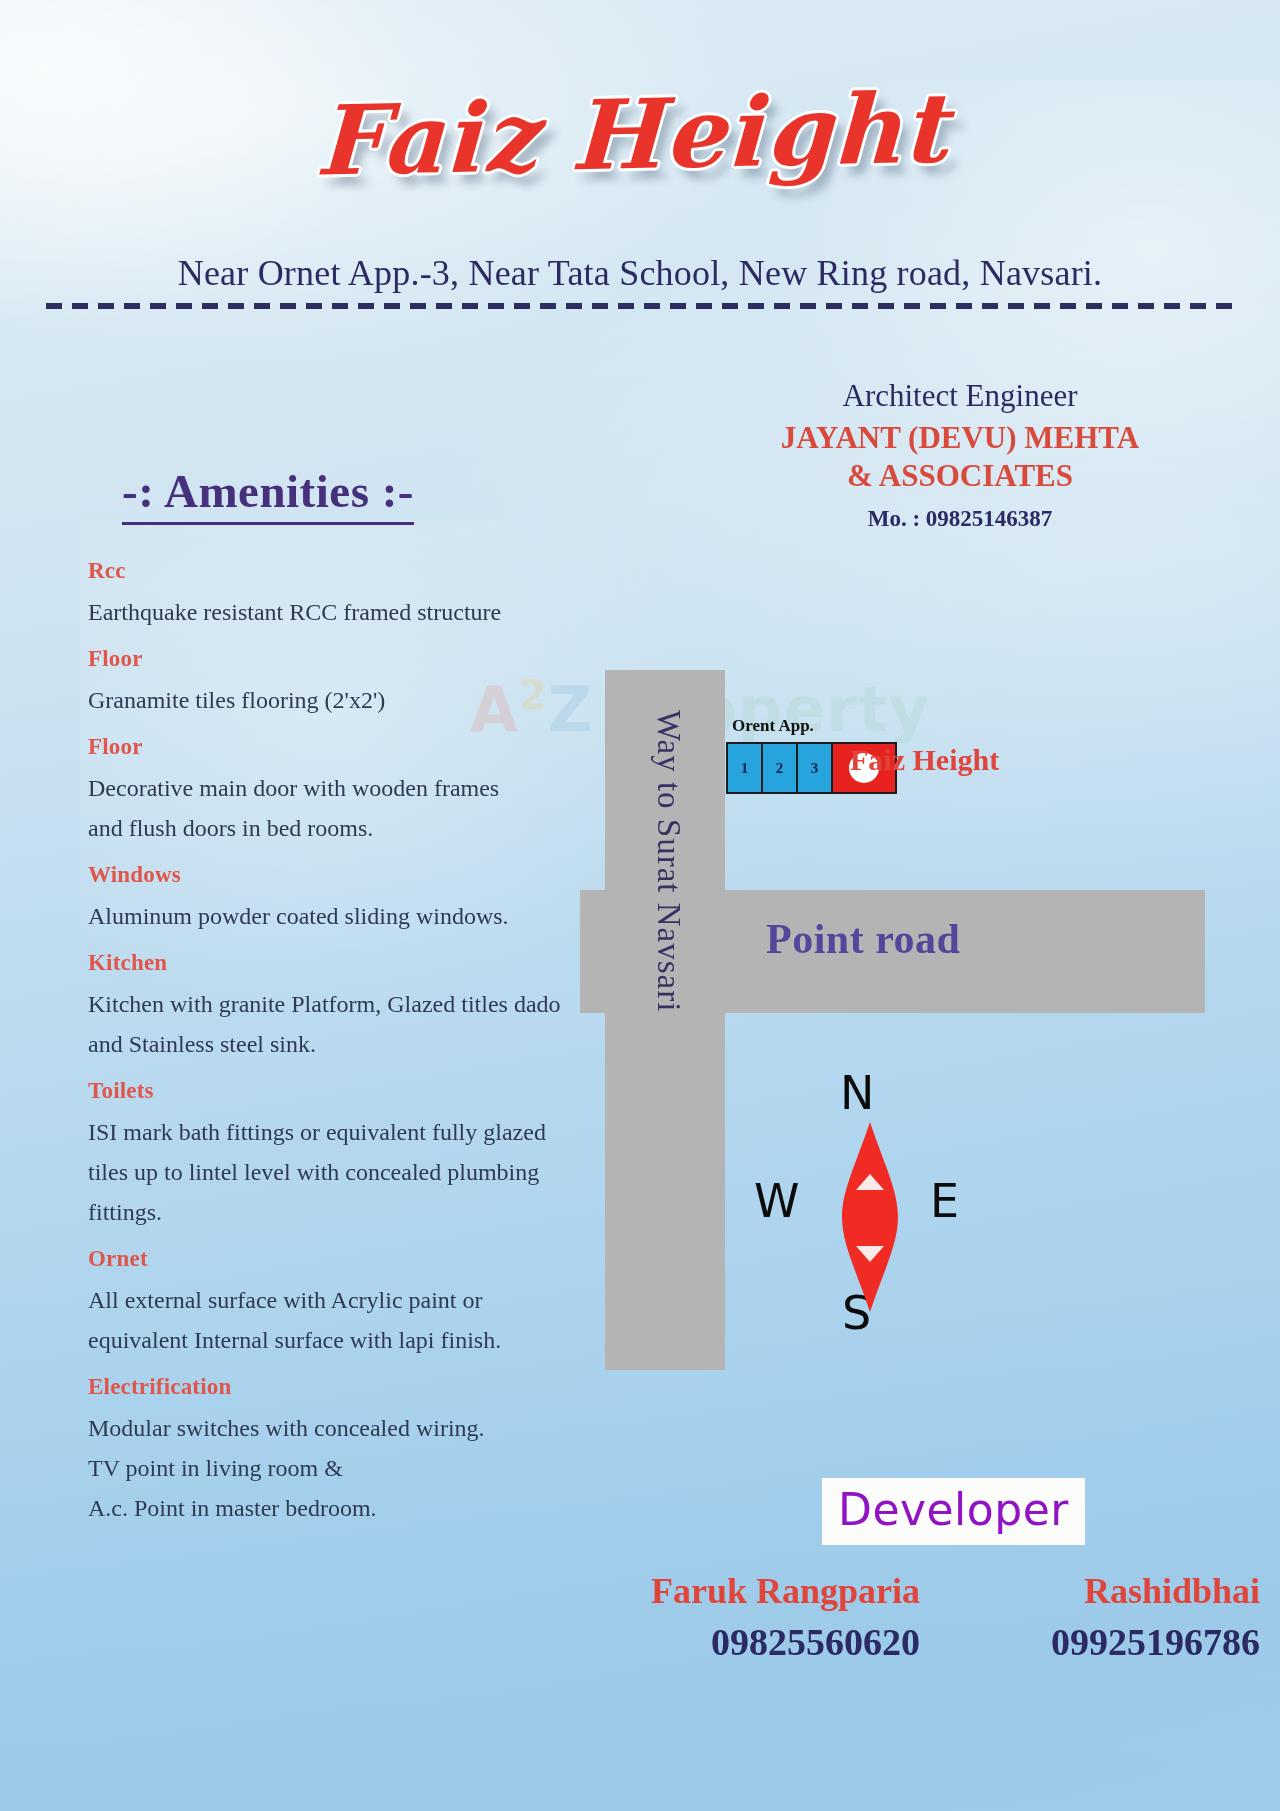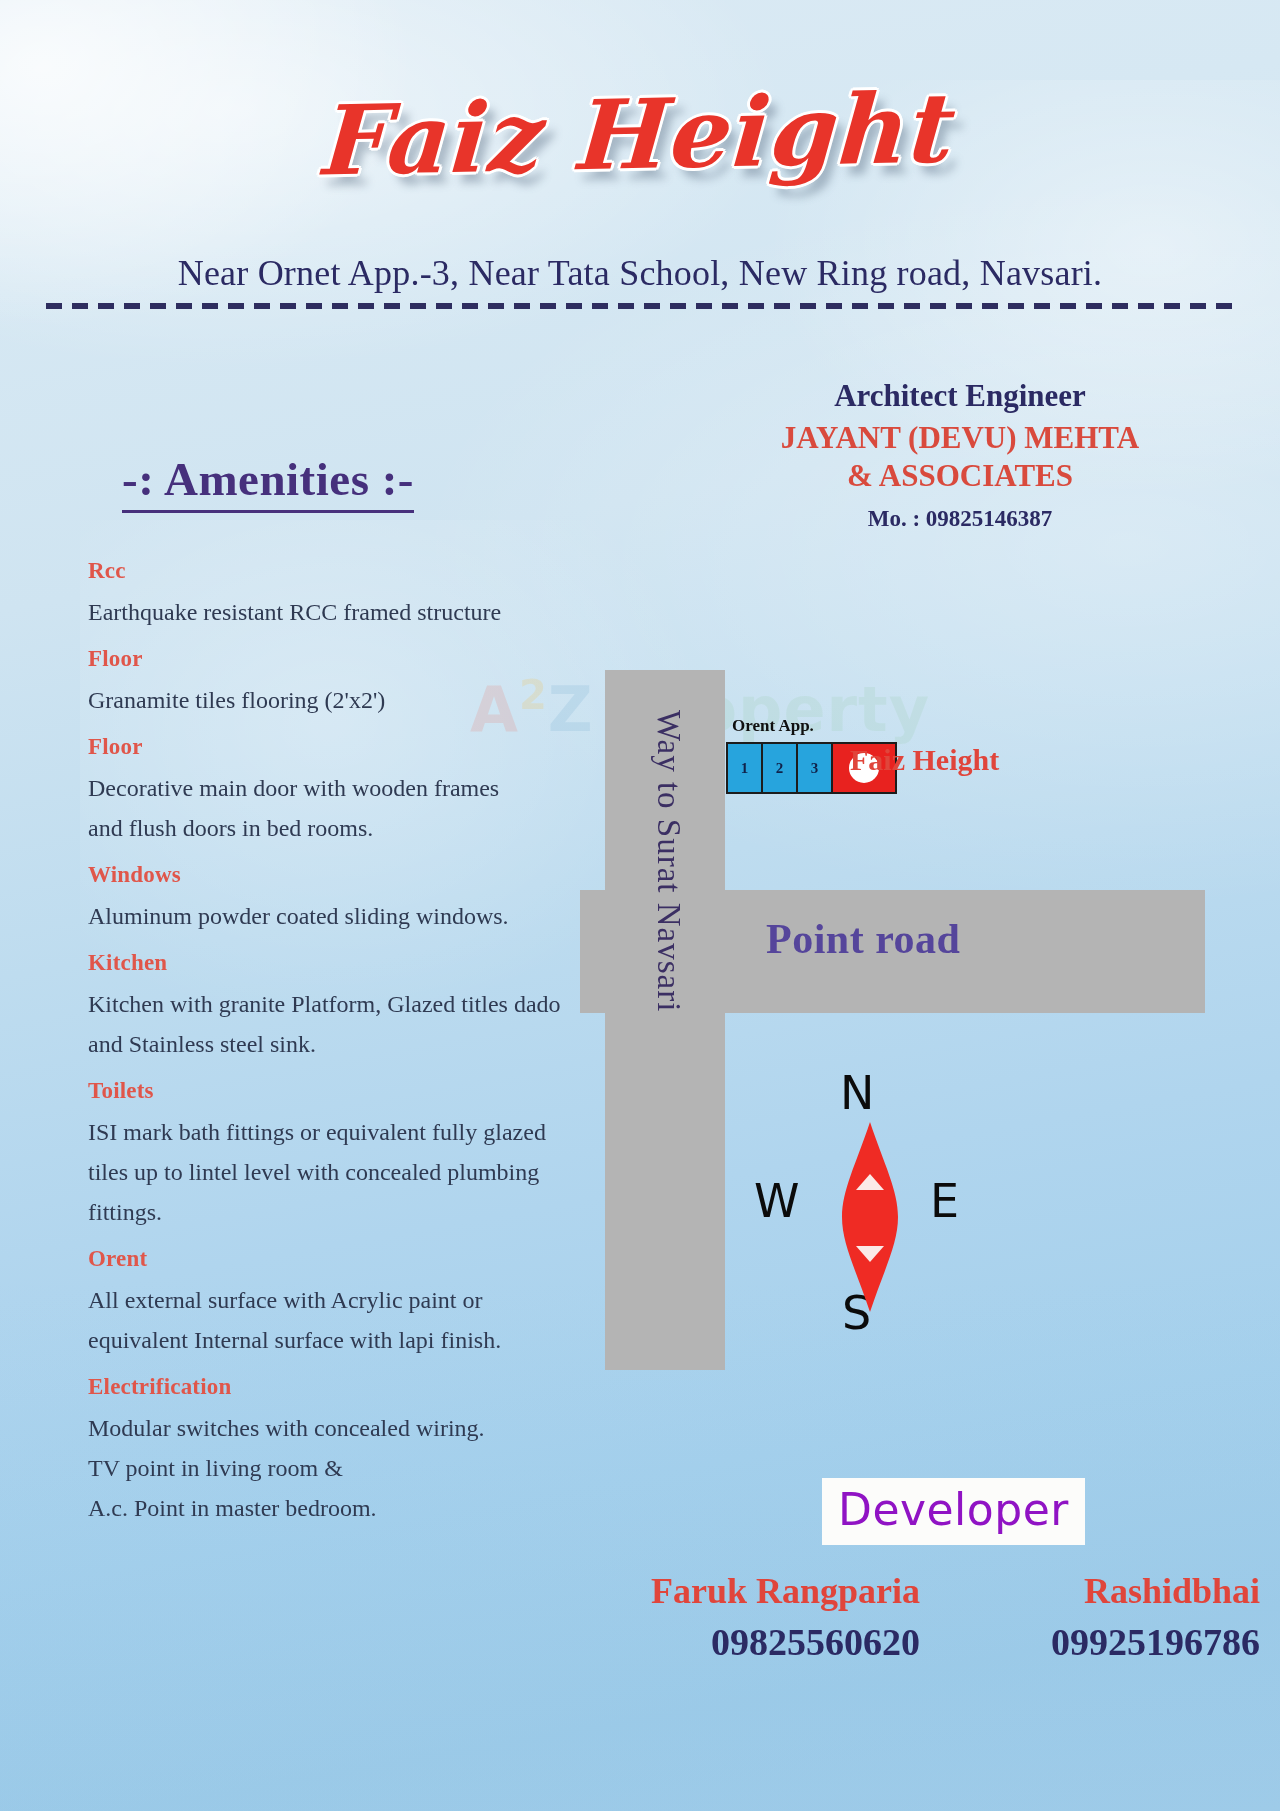--- a/index.html
+++ b/index.html
@@ -65,28 +65,28 @@
   .dashes{
     position:absolute;left:46px;top:303px;width:1188px;height:6px;
     background:repeating-linear-gradient(to right,#2e2d5f 0 16px, rgba(0,0,0,0) 16px 26px);
   }
 
   
   .architect{
     position:absolute;left:700px;top:378px;width:520px;text-align:center;
     line-height:1.18;
   }
-  .arch-role{font-size:31px;font-weight:700;color:#2b2a63;font-family:"Liberation Serif",serif;}
+  .arch-role{font-size:31px;font-weight:400;color:#2b2a63;font-family:"Liberation Serif",serif;}
   .arch-name{font-size:31px;font-weight:700;color:#d94a3d;font-family:"Liberation Serif",serif;margin-top:5px;}
   .arch-assoc{font-size:31px;font-weight:700;color:#d94a3d;font-family:"Liberation Serif",serif;margin-top:2px;}
   .arch-mo{font-size:23px;font-weight:700;color:#2b2a63;font-family:"Liberation Serif",serif;margin-top:10px;}
 
   
   .amen-head{
-    position:absolute;left:122px;top:452px;
+    position:absolute;left:122px;top:464px;
     font-family:"Liberation Serif", serif;
     font-size:47px;font-weight:700;color:#46307c;
     border-bottom:3px solid #46307c;
     padding-bottom:4px;
     letter-spacing:.5px;
   }
   .amen-list{position:absolute;left:88px;top:558px;width:520px;}
   .amen-label{
     font-family:"Liberation Serif", serif;
     font-size:23px;font-weight:700;color:#e0564a;
@@ -251,21 +251,21 @@
         <div class="amen-text">Kitchen with granite Platform, Glazed titles dado</div>
         <div class="amen-text">and Stainless steel sink.</div>
       </div>
       <div class="amen-block">
         <div class="amen-label">Toilets</div>
         <div class="amen-text">ISI mark bath fittings or equivalent fully glazed</div>
         <div class="amen-text">tiles up to lintel level with concealed plumbing</div>
         <div class="amen-text">fittings.</div>
       </div>
       <div class="amen-block">
-        <div class="amen-label">Orent</div>
+        <div class="amen-label">Ornet</div>
         <div class="amen-text">All external surface with Acrylic paint or</div>
         <div class="amen-text">equivalent Internal surface with lapi finish.</div>
       </div>
       <div class="amen-block">
         <div class="amen-label">Electrification</div>
         <div class="amen-text">Modular switches with concealed wiring.</div>
         <div class="amen-text">TV point in living room &amp;</div>
         <div class="amen-text">A.c. Point in master bedroom.</div>
       </div>
     </div>

